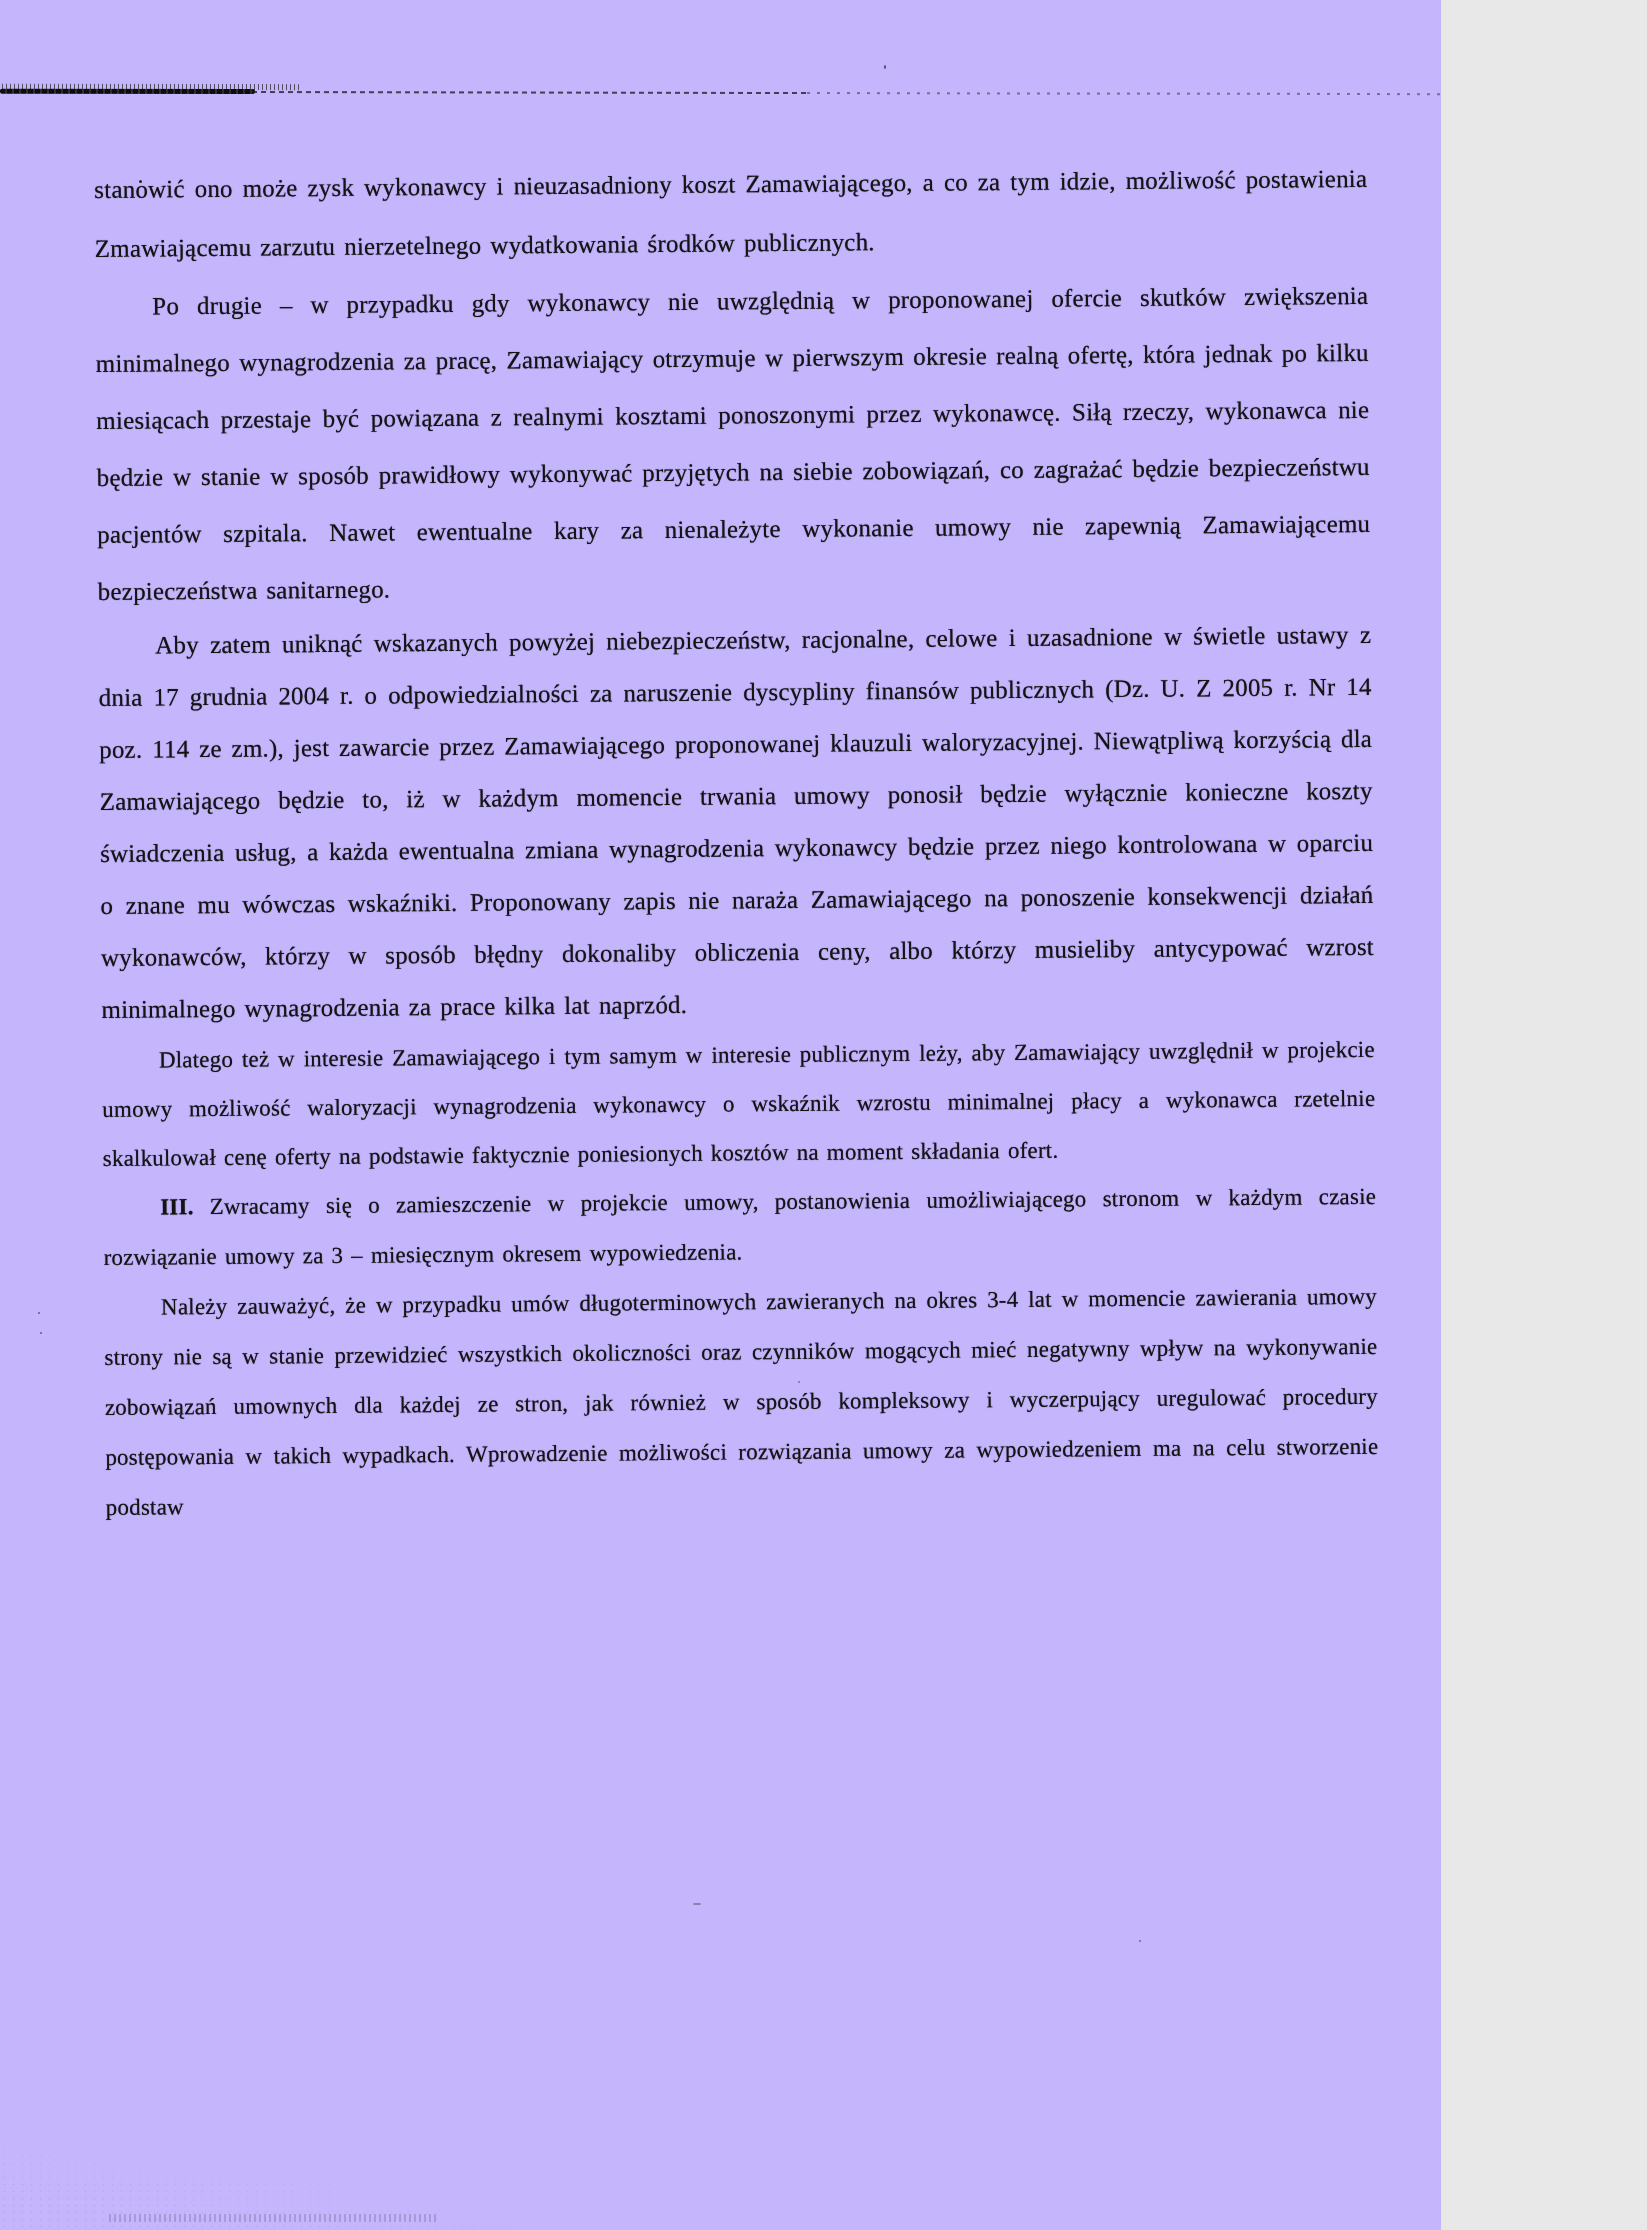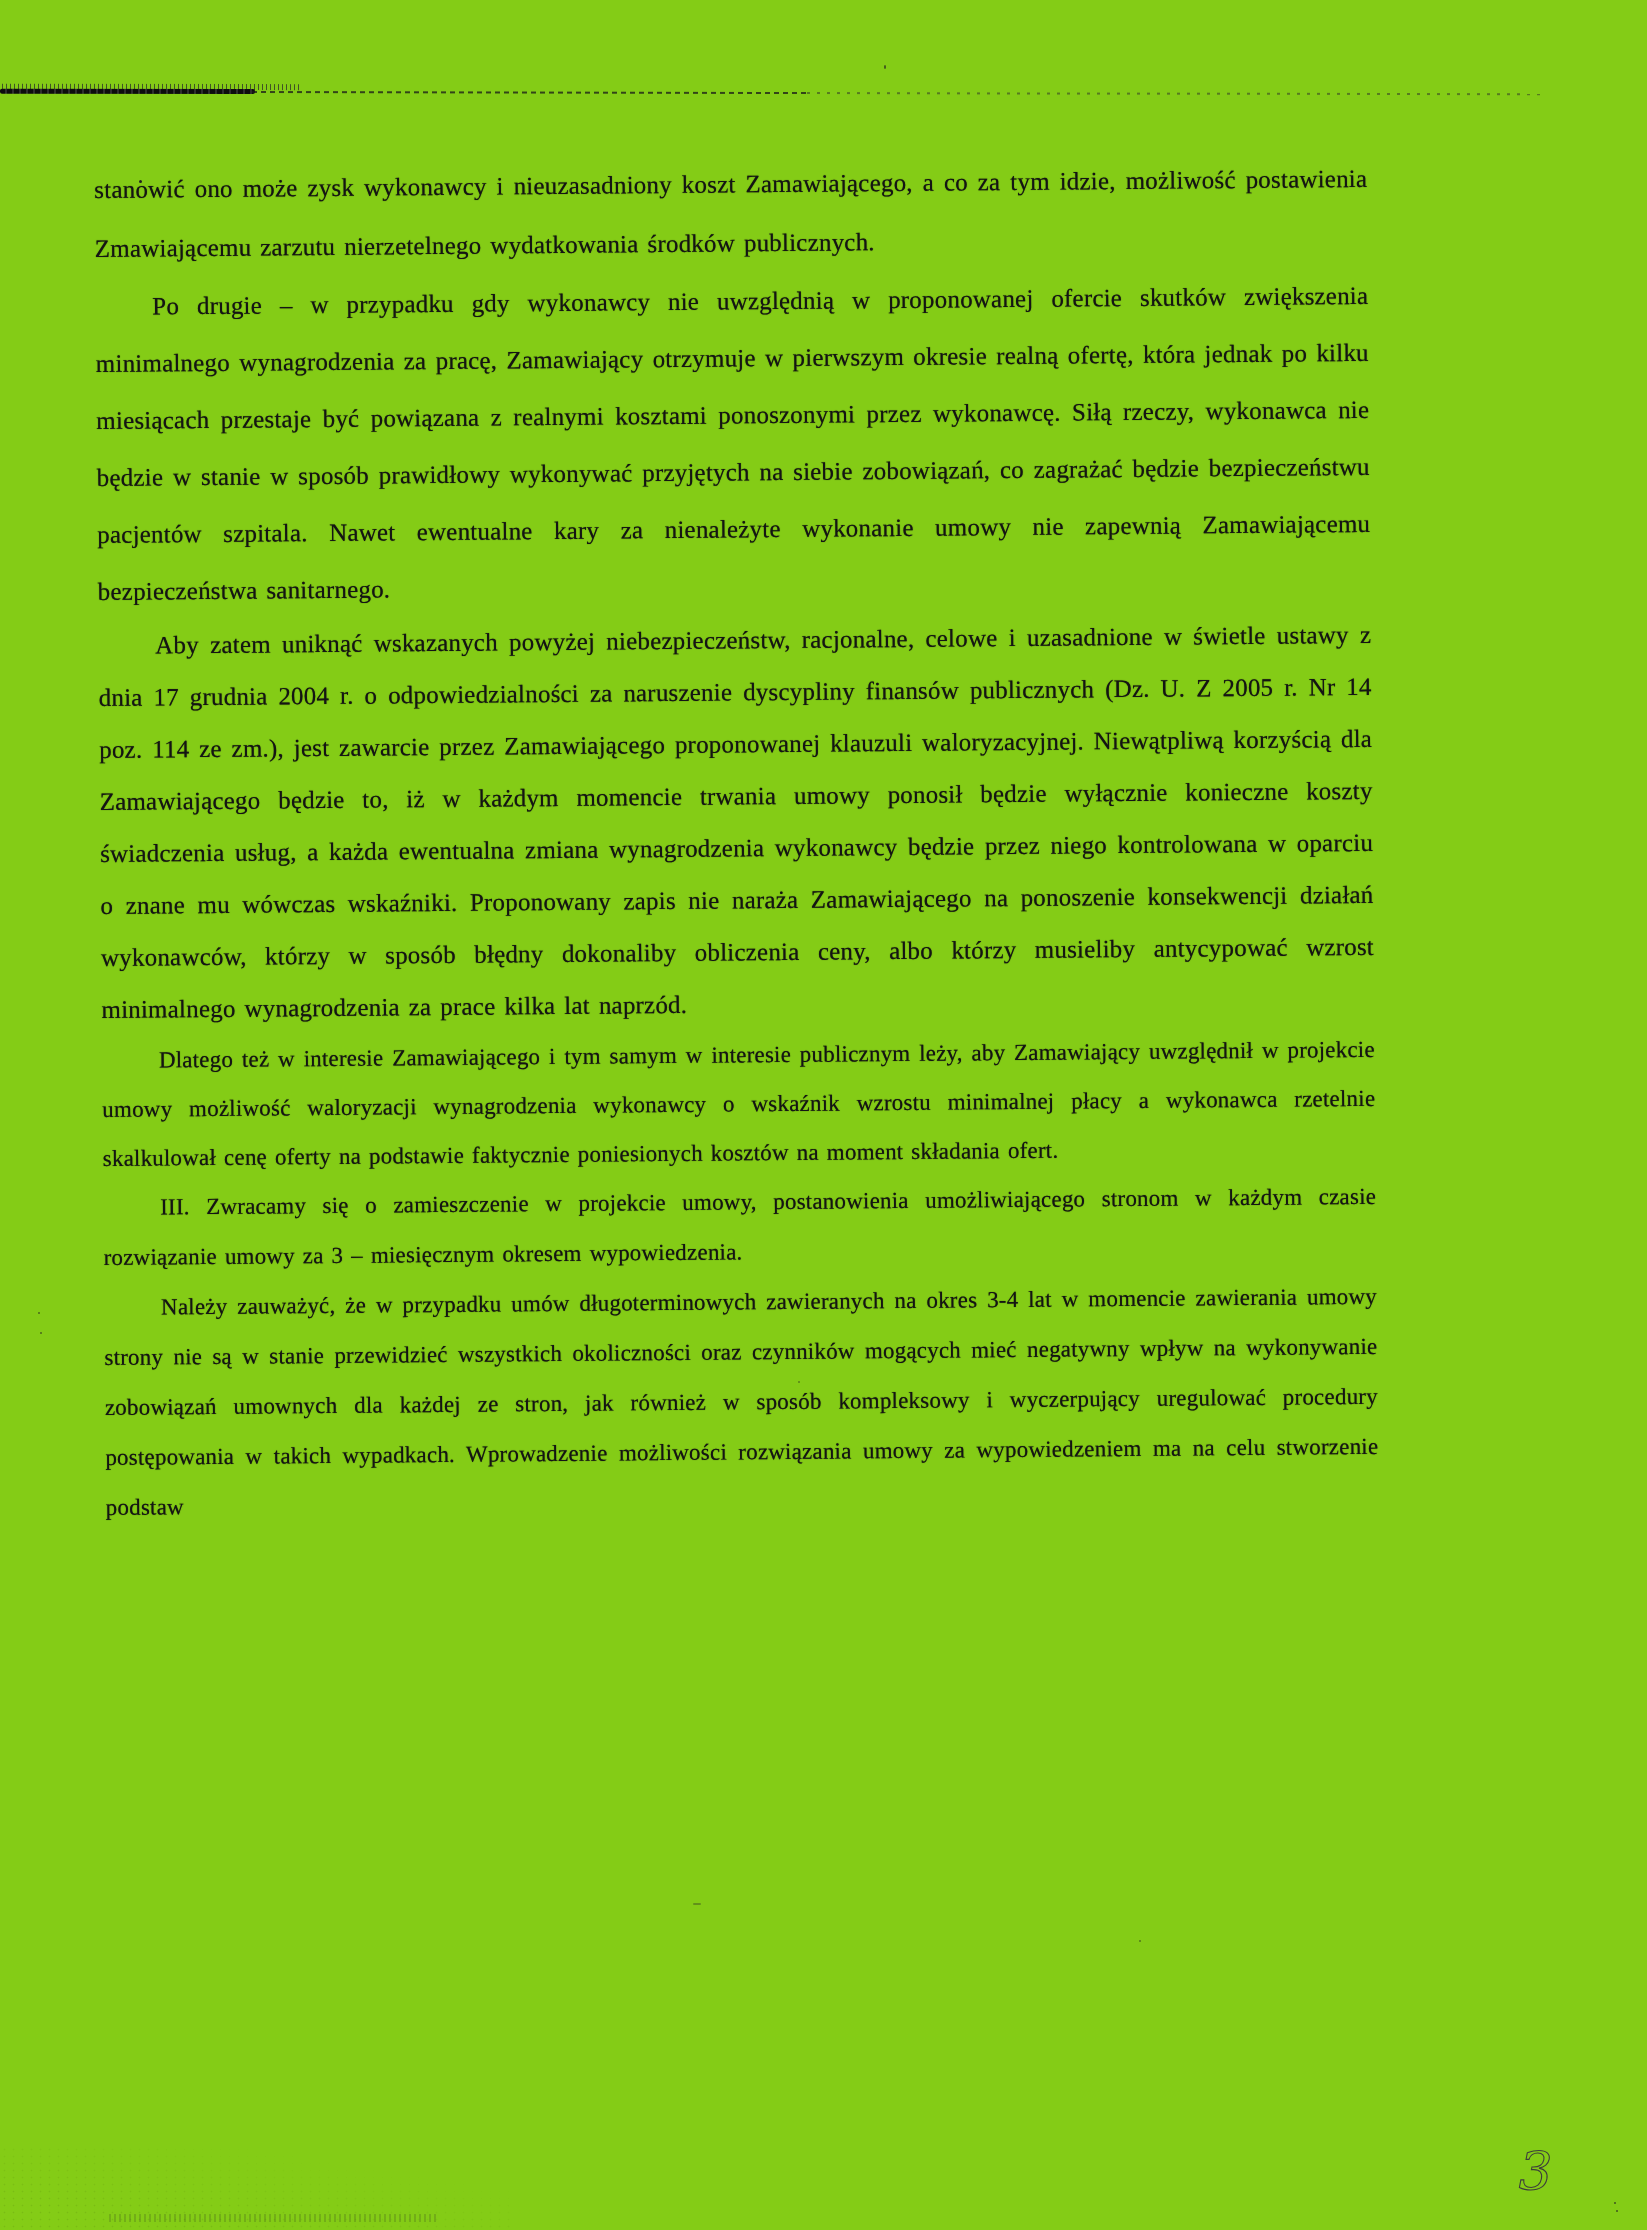--- a/index.html
+++ b/index.html
@@ -1,19 +1,19 @@
 <!DOCTYPE html>
 <html><head>
 <meta charset="utf-8">
 <style>
   html,body{margin:0;padding:0;background:#e8e8e8;}
   .page{
     position:relative;
-    width:1647px;height:2231px;
-    background:#84cc16;
+    width:1441px;height:2231px;
+    background:#c4b5fd;
     overflow:hidden;
     font-family:"Liberation Serif","DejaVu Serif",serif;
     color:#141414;
   }
   
   .artifact{position:absolute;top:85px;left:0;width:1544px;height:12px;transform:rotate(0.1deg);}
   .artifact .spikes{position:absolute;left:2px;top:0;width:297px;height:6px;
     background:repeating-linear-gradient(90deg,#2a2a2a 0 1px,transparent 1px 4px);opacity:.75;}
   .artifact .seg1{position:absolute;left:0;top:5px;width:255px;height:5px;border-radius:2px;
     background:repeating-linear-gradient(90deg,#0d0d0d 0 5px,#2e2e2e 5px 7px);}
@@ -29,21 +29,21 @@
     letter-spacing:0.2px;
   }
   .content p{margin:0;text-align:justify;}
   .indent{text-indent:57px;}
   .para{font-size:25px;line-height:59px;word-spacing:2.5px;}
   .p2{margin-top:34px;line-height:57px;}
   .p3{margin-top:-12px;line-height:52px;}
   .small{font-size:23px;line-height:49px;word-spacing:2px;}
   .sec{font-size:23px;line-height:50px;word-spacing:2px;}
   .p5{margin-top:91px;}
-  .sec-label{font-weight:normal;}
+  .sec-label{font-weight:bold;}
   
   .page-number{position:absolute;left:1509px;top:2138px;}
   
   .speck{position:absolute;background:#222;border-radius:50%;}
   .noise-field{
     position:absolute;left:0;top:2146px;width:515px;height:84px;
     background-image:radial-gradient(circle,rgba(0,0,0,.5) 0.7px,transparent 1.1px);
     background-size:9px 7px;opacity:.16;
     -webkit-mask-image:linear-gradient(to top right,#000 20%,transparent 75%);
             mask-image:linear-gradient(to top right,#000 20%,transparent 75%);

